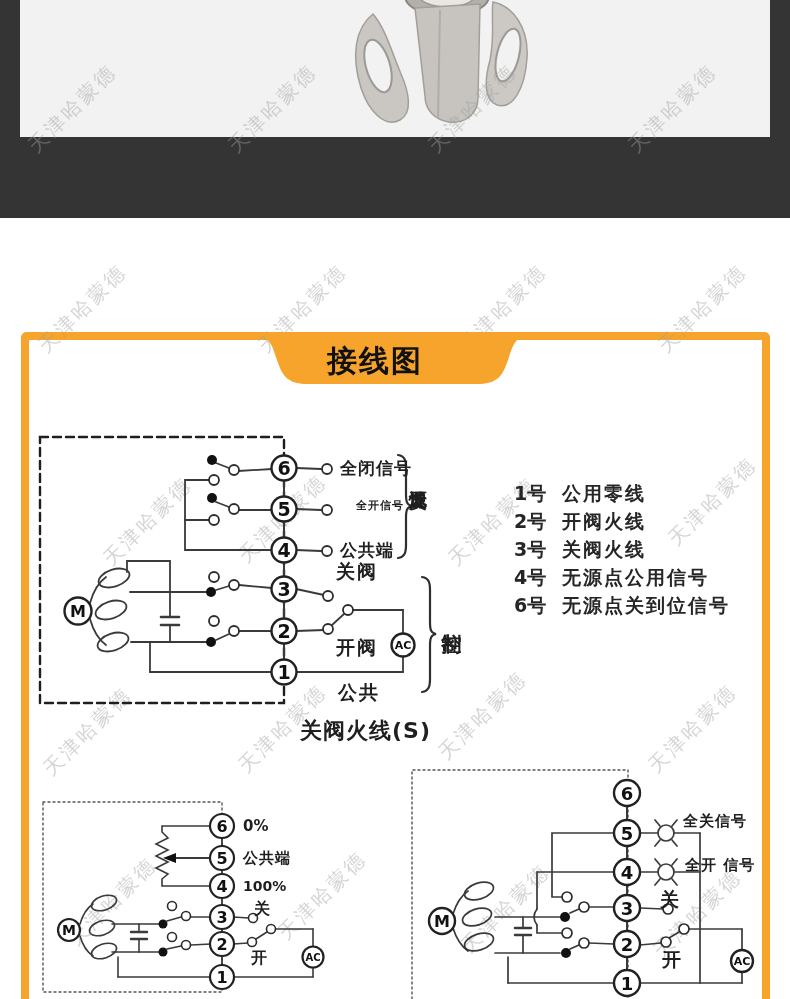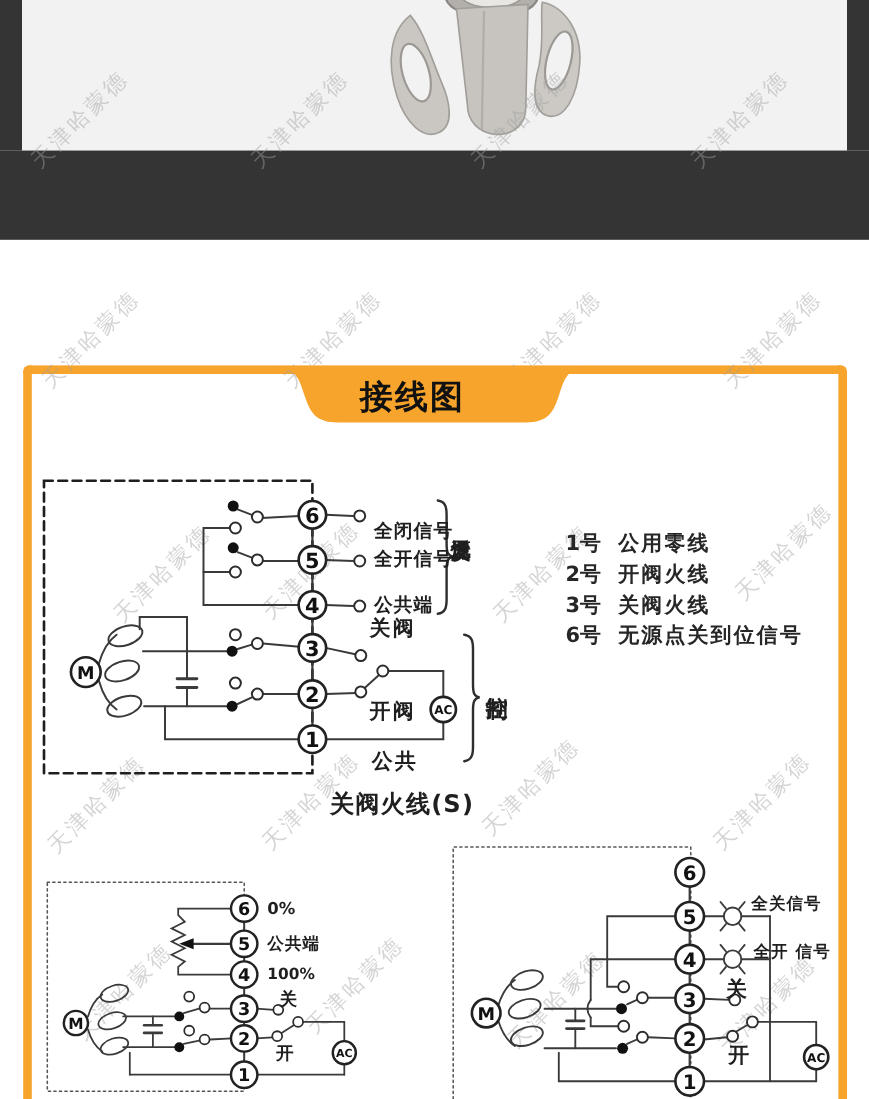--- a/index.html
+++ b/index.html
@@ -324,33 +324,34 @@
         <text x="627" y="951" font-size="18">2</text>
         <text x="627" y="990" font-size="18">1</text>
         <text x="442" y="927" font-size="16">M</text>
         <text x="742" y="965" font-size="11">AC</text>
       </g>
     </g>
   </svg>
 
   <div class="banner-title">接线图</div>
 
-  <div class="lbl" style="left:340px;top:459px;font-size:17px;letter-spacing:1px;margin-top:15px;">全闭信号</div>
-  <div class="lbl" style="left:340px;top:500px;font-size:17px;letter-spacing:1px;">全开信号</div>
+  <div class="lbl" style="left:340px;top:459px;font-size:17px;letter-spacing:1px;">全闭信号</div>
+  <div class="lbl" style="left:356px;top:500px;font-size:11px;letter-spacing:1px;">全开信号</div>
   <div class="lbl" style="left:340px;top:541px;font-size:17px;letter-spacing:1px;">公共端</div>
   <div class="lbl" style="left:336px;top:561px;font-size:19px;letter-spacing:2px;">关阀</div>
   <div class="lbl" style="left:336px;top:637px;font-size:19px;letter-spacing:2px;">开阀</div>
   <div class="lbl" style="left:338px;top:682px;font-size:19px;letter-spacing:2px;">公共</div>
   <div class="lbl vert" style="left:408px;top:477px;height:84px;font-size:18px;">无源反馈</div>
   <div class="lbl vert" style="left:441px;top:618px;height:46px;font-size:20px;">控制</div>
 
   <div class="legend">
     <div class="legend-row"><span class="legend-num">1号</span><span class="legend-desc">公用零线</span></div>
     <div class="legend-row"><span class="legend-num">2号</span><span class="legend-desc">开阀火线</span></div>
     <div class="legend-row"><span class="legend-num">3号</span><span class="legend-desc">关阀火线</span></div>
+    <div class="legend-row"><span class="legend-num">4号</span><span class="legend-desc">无源点公用信号</span></div>
     <div class="legend-row"><span class="legend-num">6号</span><span class="legend-desc">无源点关到位信号</span></div>
   </div>
 
   <div class="caption">关阀火线(S)</div>
 
   <div class="lbl" style="left:243px;top:818px;font-size:15px;">0%</div>
   <div class="lbl" style="left:243px;top:850px;font-size:15px;letter-spacing:1px;">公共端</div>
   <div class="lbl" style="left:243px;top:879px;font-size:14px;">100%</div>
   <div class="lbl" style="left:254px;top:900px;font-size:16px;">关</div>
   <div class="lbl" style="left:251px;top:949px;font-size:16px;">开</div>

